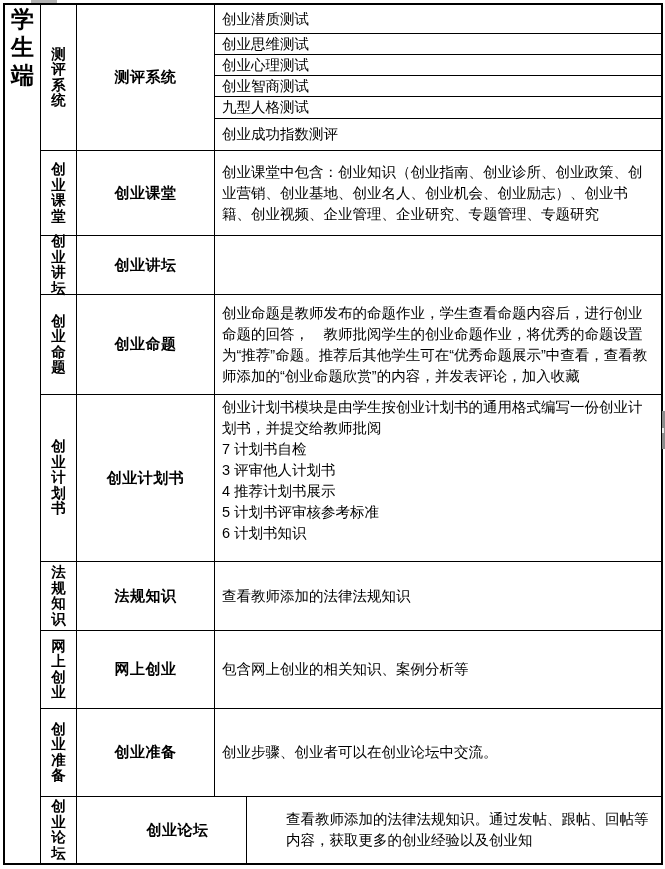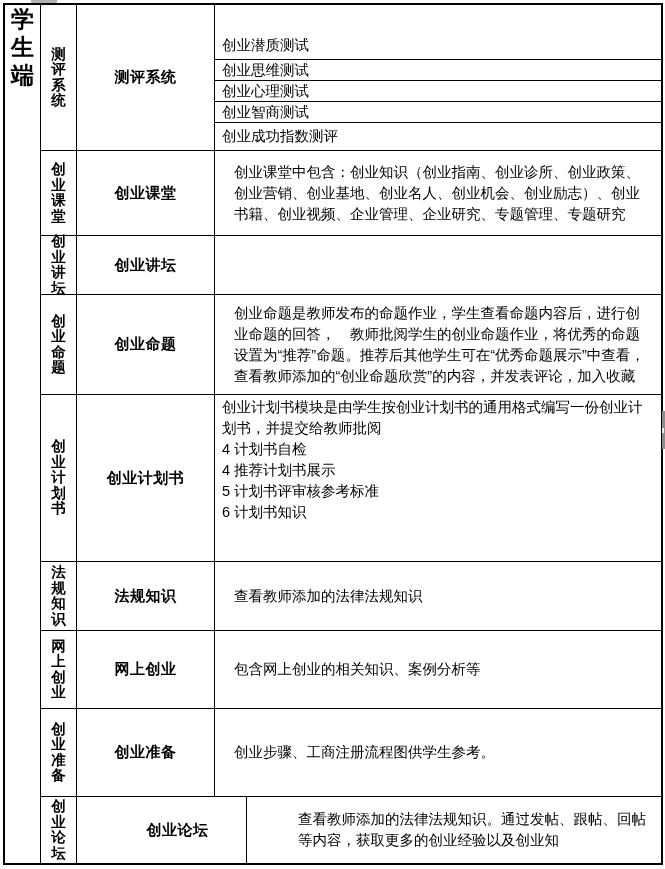--- a/index.html
+++ b/index.html
@@ -59,21 +59,21 @@
     width: 138px;
     border-right: 1px solid #000;
     box-sizing: border-box;
     display: flex; align-items: center; justify-content: center;
     font-weight: bold; font-size: 15px; letter-spacing: 0.5px;
   }
   .dcell {
     flex: 1; min-width: 0;
     font-size: 14.5px; line-height: 21px;
   }
-  .dcell.center { display: flex; align-items: center; margin-left: 12px; }
+  .dcell.center { display: flex; align-items: center; }
   .dcell .desc { padding: 2px 8px 2px 7px; }
   .dcell.top .desc { padding-top: 2px; }
 
   
   .vtext {
     width: 1.1em;
     font-weight: bold;
     font-size: 14.5px;
     line-height: 15.5px;
     text-align: center;
@@ -116,24 +116,25 @@
 
       <div class="section" style="height:146px">
         <div class="vcell">
           <div class="vtext">测评系统</div>
         </div>
         <div class="hcell">
           <span>测评系统</span>
         </div>
         <div class="dcell">
           <div class="subrows">
-            <div class="subrow first" style="height:55px">创业潜质测试</div>
+            <div class="subrow first" style="height:29px">创业潜质测试</div>
             <div class="subrow" style="height:21px">创业思维测试</div>
             <div class="subrow" style="height:21px">创业心理测试</div>
             <div class="subrow" style="height:21px">创业智商测试</div>
+            <div class="subrow" style="height:22px">九型人格测试</div>
             <div class="subrow flexfill">创业成功指数测评</div>
           </div>
         </div>
       </div>
 
       <div class="section" style="height:85px">
         <div class="vcell">
           <div class="vtext">创业课堂</div>
         </div>
         <div class="hcell">
@@ -169,21 +170,22 @@
         <div class="vcell">
           <div class="vtext">创业计划书</div>
         </div>
         <div class="hcell">
           <span>创业计划书</span>
         </div>
         <div class="dcell top">
           <div class="desc">
             <span>创业计划书模块是由学生按创业计划书的通用格式编写一份创业计划书，并提交给教师批阅</span>
             <div class="plist">
-              <div>4 计划书自检</div>
+              <div>7 计划书自检</div>
+              <div>3 评审他人计划书</div>
               <div>4 推荐计划书展示</div>
               <div>5 计划书评审核参考标准</div>
               <div>6 计划书知识</div>
             </div>
           </div>
         </div>
       </div>
 
       <div class="section" style="height:69px">
         <div class="vcell">
@@ -210,21 +212,21 @@
       </div>
 
       <div class="section" style="height:88px">
         <div class="vcell">
           <div class="vtext">创业准备</div>
         </div>
         <div class="hcell">
           <span>创业准备</span>
         </div>
         <div class="dcell center">
-          <div class="desc">创业步骤、工商注册流程图供学生参考。</div>
+          <div class="desc">创业步骤、创业者可以在创业论坛中交流。</div>
         </div>
       </div>
 
       <div class="section last">
         <div class="vcell">
           <div class="vtext">创业论坛</div>
         </div>
         <div class="hcell">
           <span>创业论坛</span>
         </div>

